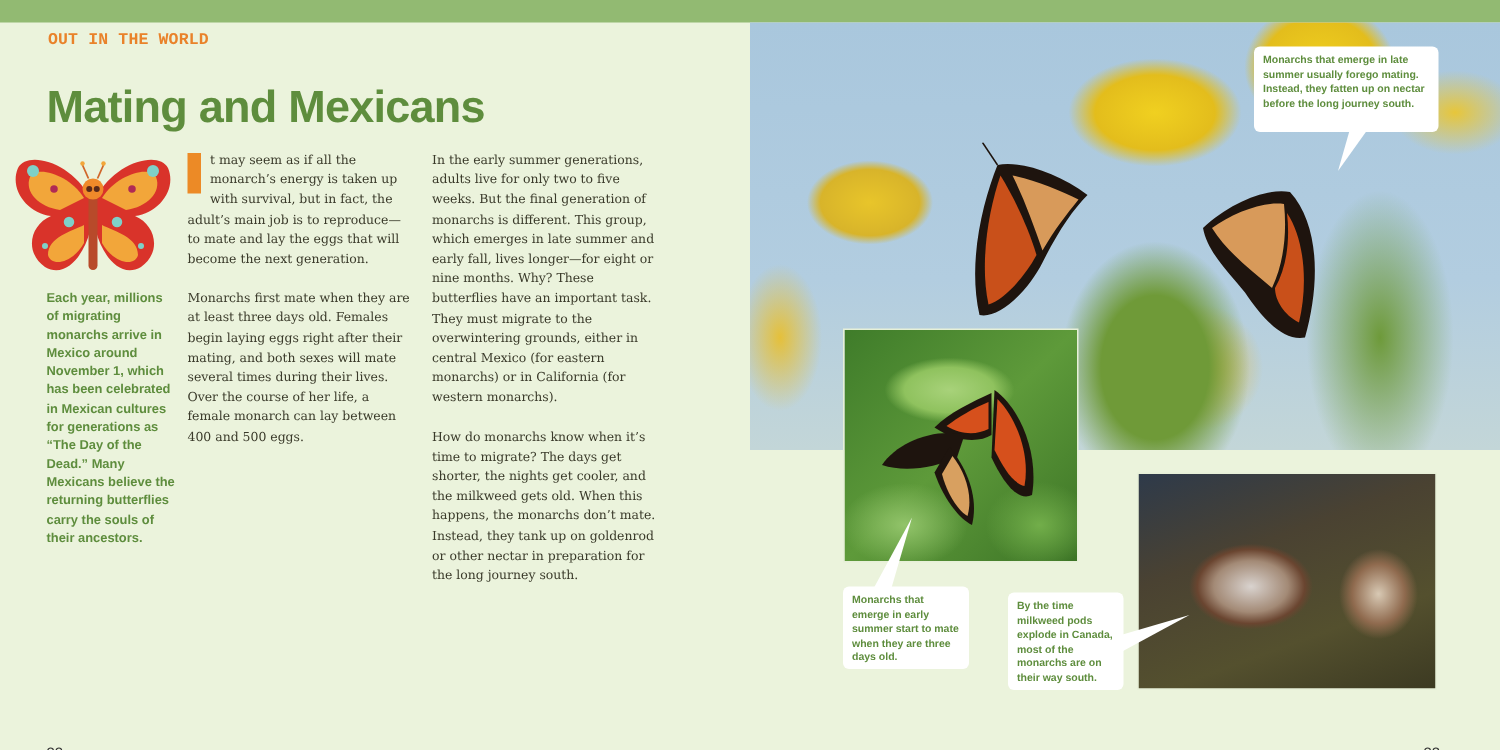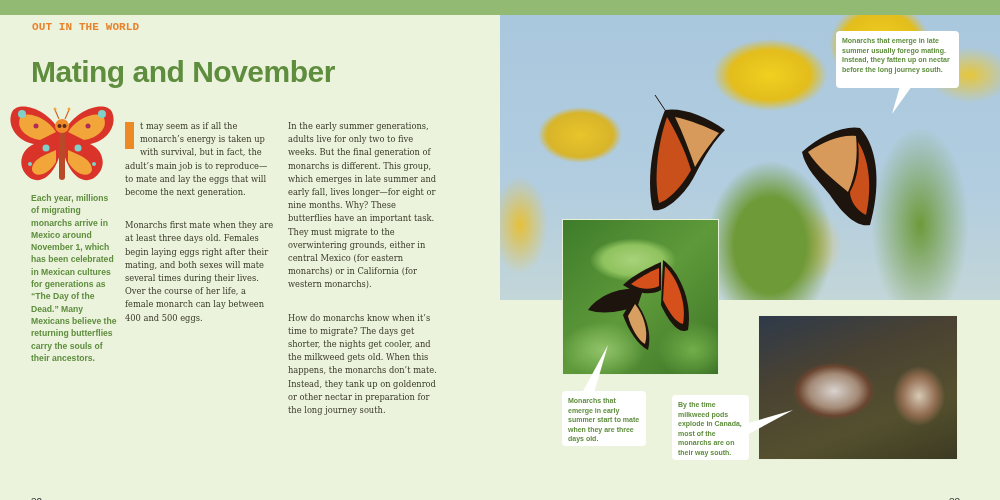--- a/index.html
+++ b/index.html
@@ -27,21 +27,21 @@
     position: absolute; left: 8px; top: 98px; width: 108px; height: 88px;
   }
   .sidebar-note {
     position: absolute; left: 31px; top: 192px; width: 86px;
     font-family: Liberation Sans, sans-serif; font-weight: 700;
     font-size: 8.6px; line-height: 12.3px; color: #5e8d3d;
   }
   .col {
     position: absolute; font-size: 8.3px; line-height: 13.2px; color: #3a3a2a;
   }
-  .col p { margin-bottom: 13px; margin-top: 20px; }
+  .col p { margin-bottom: 13px; }
   .col1 { left: 125px; top: 100px; width: 150px; }
   .col2 { left: 288px; top: 100px; width: 150px; }
   .dropcap {
     float: left; width: 9px; height: 27px; background: #ec8a26;
     margin: 2px 6px 0 0;
   }
   .photo {
     position: absolute; overflow: hidden;
   }
   .photo-main {
@@ -90,21 +90,21 @@
     position: absolute; top: 497px;
     font-family: Liberation Sans, sans-serif; font-size: 10px; color: #333;
   }
 </style>
 </head>
 <body>
 
 <div class="top-bar"></div>
 
 <div class="section-label">OUT IN THE WORLD</div>
-<h1 class="page-title">Mating and November</h1>
+<h1 class="page-title">Mating and Mexicans</h1>
 
 <div class="butterfly-art">
   <svg width="108" height="88" viewBox="0 0 108 88">
     <path d="M52 34 C40 10, 10 2, 4 14 C-2 28, 10 44, 26 46 C12 52, 8 70, 22 80 C36 88, 48 72, 52 56 Z" fill="#d9332a"></path>
     <path d="M56 34 C68 10, 98 2, 104 14 C110 28, 98 44, 82 46 C96 52, 100 70, 86 80 C72 88, 60 72, 56 56 Z" fill="#d9332a"></path>
     <path d="M48 34 C38 18, 16 12, 12 20 C8 30, 18 40, 32 42 Z" fill="#f2a63a"></path>
     <path d="M60 34 C70 18, 92 12, 96 20 C100 30, 90 40, 76 42 Z" fill="#f2a63a"></path>
     <path d="M48 52 C40 56, 24 60, 24 72 C26 80, 40 78, 48 64 Z" fill="#f2a63a"></path>
     <path d="M60 52 C68 56, 84 60, 84 72 C82 80, 68 78, 60 64 Z" fill="#f2a63a"></path>
     <circle cx="14" cy="16" r="4" fill="#7fd0c8"></circle>

